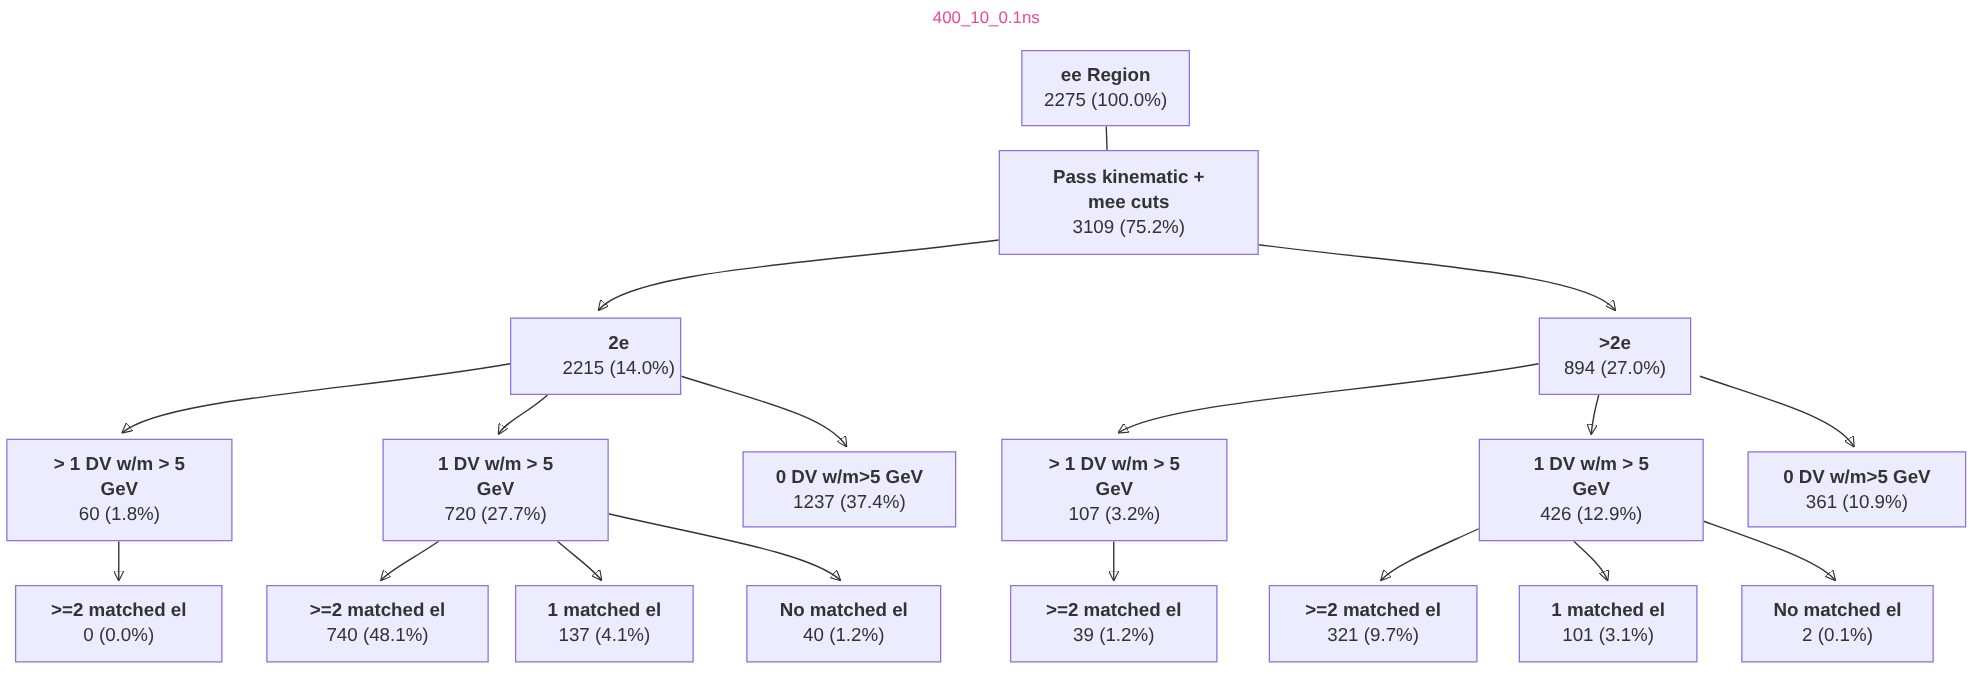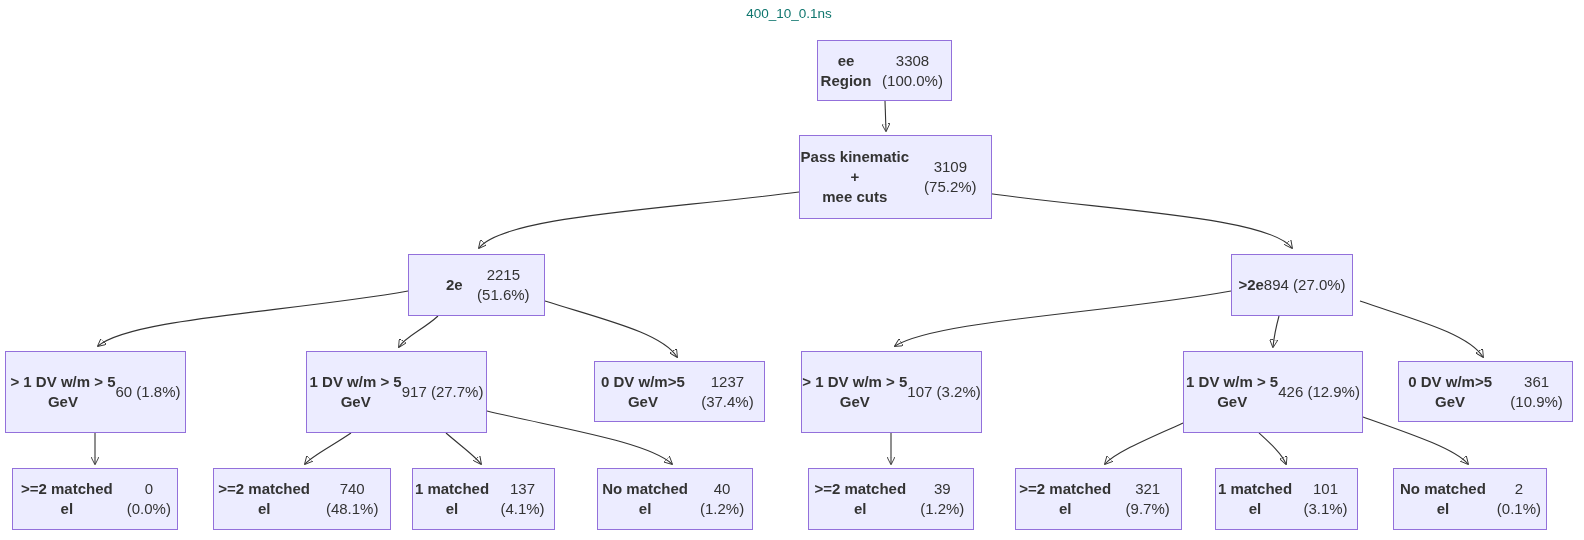--- a/index.html
+++ b/index.html
@@ -8,26 +8,26 @@
     width:1584px;height:540px;
     background:#ffffff;
     font-family:"Liberation Sans","DejaVu Sans",sans-serif;
     color:#333333;
     overflow:hidden;
   }
   #edge-layer{position:absolute;left:0;top:0;width:1584px;height:540px;}
   #edge-layer path{fill:none;stroke:#333333;stroke-width:1.1px;}
   .diagram-title{
     position:absolute;top:6px;left:789px;transform:translateX(-50%);
-    font-size:13.5px;color:#0f766e;white-space:nowrap;
+    font-size:13.5px;color:#ec4899;white-space:nowrap;
   }
   .node{
     position:absolute;box-sizing:border-box;
     background:#ECECFF;border:1px solid #9370DB;
-    display:flex;flex-direction:row;align-items:center;justify-content:center;
+    display:flex;flex-direction:column;align-items:center;justify-content:center;
     text-align:center;line-height:20px;font-size:15px;
   }
   .nl{font-weight:bold;white-space:pre-line;}
   .nc{font-weight:normal;}
 </style>
 </head>
 <body>
 
 <div id="canvas">
 
@@ -53,49 +53,49 @@
     <path d="M891,433 L891,464" marker-end="url(#arrow)"></path>
     <path d="M1183,423 C1146,440 1116,452 1105,464" marker-end="url(#arrow)"></path>
     <path d="M1259,433 C1271,444 1282,454 1286,464" marker-end="url(#arrow)"></path>
     <path d="M1363,417 C1414,435 1455,449 1468,464" marker-end="url(#arrow)"></path>
   </svg>
 
   <div class="diagram-title">400_10_0.1ns</div>
 
   <div class="node" style="left:817px;top:40px;width:135px;height:61px;">
     <div class="nl">ee Region</div>
-    <div class="nc">3308 (100.0%)</div>
+    <div class="nc">2275 (100.0%)</div>
   </div>
 
-  <div class="node" style="left:799px;top:135px;width:193px;height:84px;">
+  <div class="node" style="left:799px;top:120px;width:208px;height:84px;">
     <div class="nl">Pass kinematic +
 mee cuts</div>
     <div class="nc">3109 (75.2%)</div>
   </div>
 
   <div class="node" style="left:408px;top:254px;width:137px;height:62px;padding-left:37px;">
     <div class="nl">2e</div>
-    <div class="nc">2215 (51.6%)</div>
+    <div class="nc">2215 (14.0%)</div>
   </div>
 
   <div class="node" style="left:1231px;top:254px;width:122px;height:62px;">
     <div class="nl">&gt;2e</div>
     <div class="nc">894 (27.0%)</div>
   </div>
 
   <div class="node" style="left:5px;top:351px;width:181px;height:82px;">
     <div class="nl">&gt; 1 DV w/m &gt; 5
 GeV</div>
     <div class="nc">60 (1.8%)</div>
   </div>
 
   <div class="node" style="left:306px;top:351px;width:181px;height:82px;">
     <div class="nl">1 DV w/m &gt; 5
 GeV</div>
-    <div class="nc">917 (27.7%)</div>
+    <div class="nc">720 (27.7%)</div>
   </div>
 
   <div class="node" style="left:594px;top:361px;width:171px;height:61px;">
     <div class="nl">0 DV w/m&gt;5 GeV</div>
     <div class="nc">1237 (37.4%)</div>
   </div>
 
   <div class="node" style="left:801px;top:351px;width:181px;height:82px;">
     <div class="nl">&gt; 1 DV w/m &gt; 5
 GeV</div>

